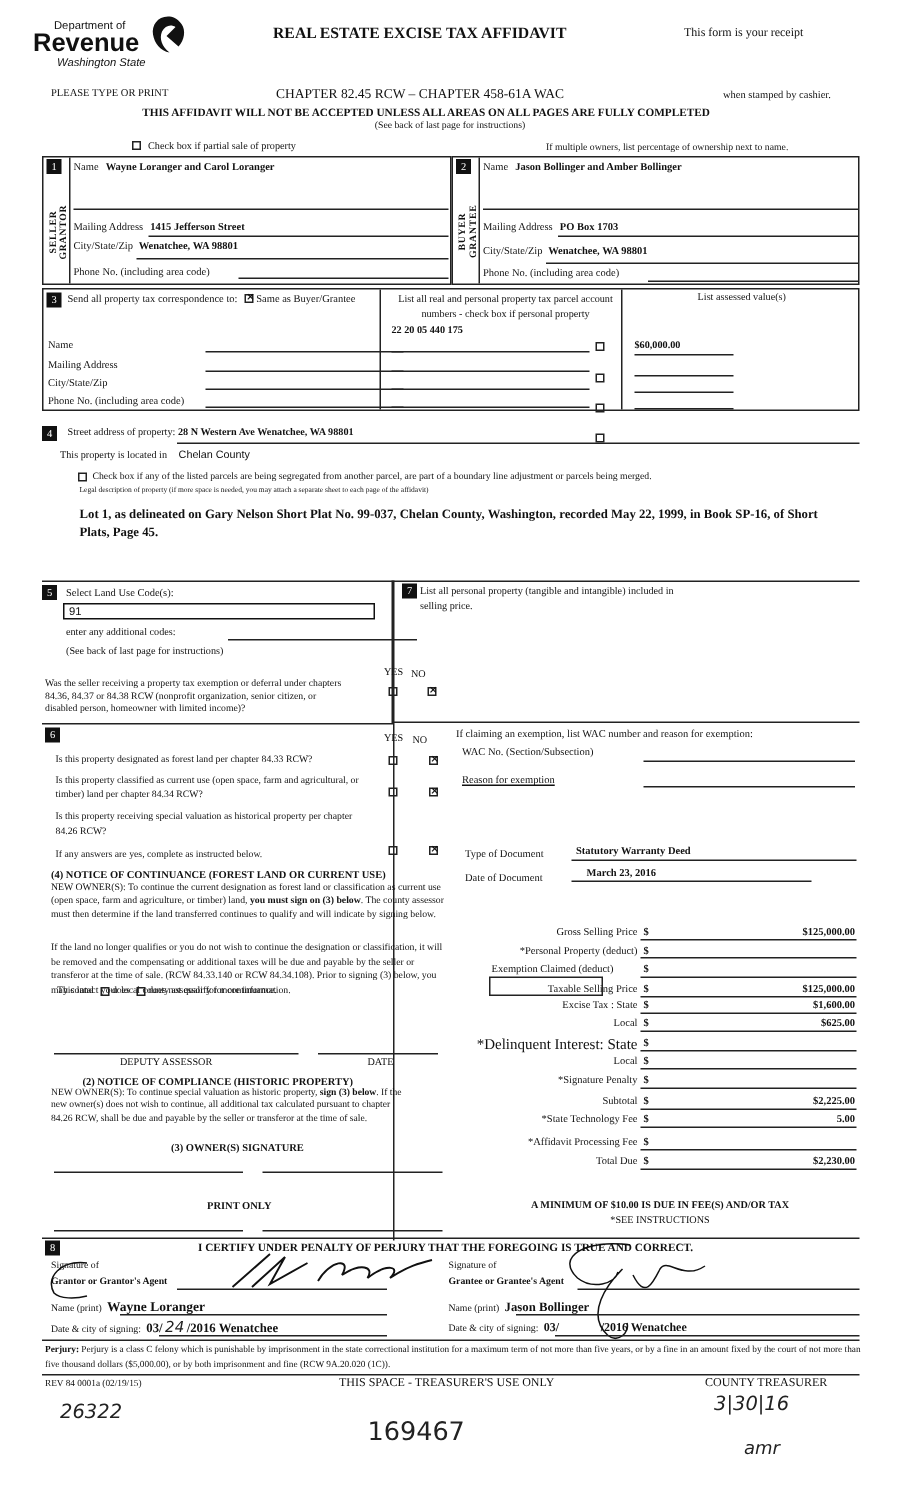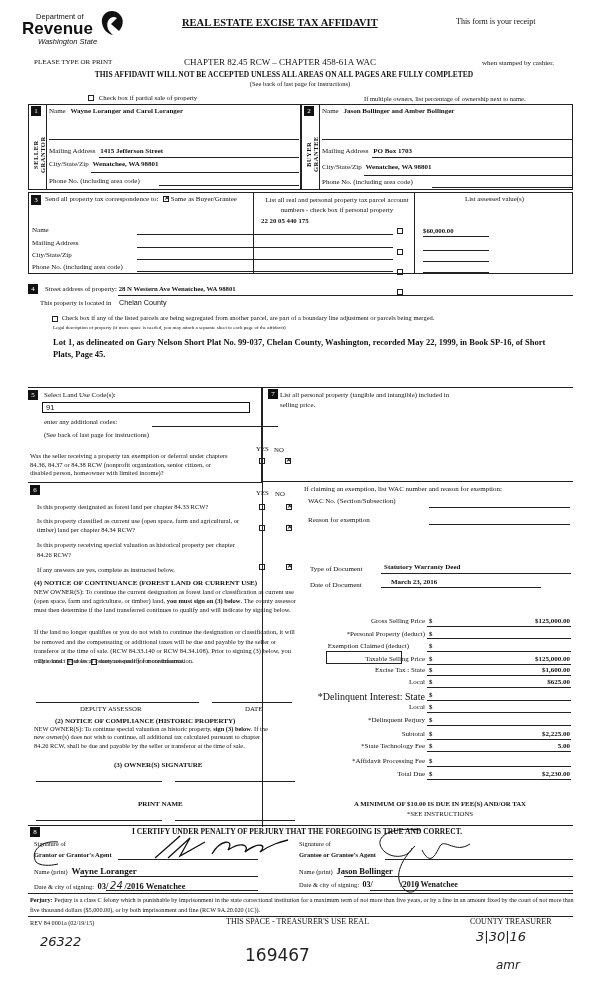--- a/index.html
+++ b/index.html
@@ -24,21 +24,21 @@
 <body>
 
 <div class="abs" style="left:20px;top:8px;width:110px;height:44px;">
   <div class="abs sans" style="left:16px;top:4px;font-size:7.5px;">Department of</div>
   <div class="abs sans b" style="left:2px;top:12px;font-size:17px;line-height:17px;">Revenue</div>
   <div class="abs sans" style="left:18px;top:29px;font-size:7.5px;font-style:italic;">Washington State</div>
   <svg class="abs" style="left:80px;top:2px;" width="24" height="26" viewBox="0 0 24 26">
     <path d="M12 1 C5 1 1 7 2 13 C3 19 7 24 13 25 C8 21 6 16 8 11 C10 7 14 6 17 8 L11 14 L19 21 C23 17 24 10 21 6 C18 2 15 1 12 1 Z" fill="#111"></path>
   </svg>
 </div>
-<div class="abs b" style="left:182px;top:17px;font-size:10.5px;text-decoration:underline;">REAL ESTATE EXCISE TAX AFFIDAVIT</div>
+<div class="abs b" style="left:182px;top:17px;font-size:10.5px;">REAL ESTATE EXCISE TAX AFFIDAVIT</div>
 <div class="abs" style="left:456px;top:17px;font-size:8px;">This form is your receipt</div>
 <div class="abs" style="left:34px;top:58px;font-size:7px;">PLEASE TYPE OR PRINT</div>
 <div class="abs" style="left:184px;top:57px;font-size:9px;">CHAPTER 82.45 RCW – CHAPTER 458-61A WAC</div>
 <div class="abs" style="left:482px;top:59px;font-size:7px;">when stamped by cashier.</div>
 <div class="abs b center" style="left:44px;top:70px;width:480px;font-size:7.5px;">THIS AFFIDAVIT WILL NOT BE ACCEPTED UNLESS ALL AREAS ON ALL PAGES ARE FULLY COMPLETED</div>
 <div class="abs center" style="left:150px;top:80px;width:300px;font-size:6.5px;">(See back of last page for instructions)</div>
 
 <div class="abs" style="left:88px;top:94px;font-size:6.8px;">
   <span class="cb"></span>
   <span style="margin-left:3px;">Check box if partial sale of property</span>
@@ -174,21 +174,21 @@
 
 <div>
   <div class="abs hline" style="left:262px;top:387px;width:311px;"></div>
   <span class="num abs" style="left:268px;top:389px;">7</span>
   <div class="abs" style="left:280px;top:390px;width:180px;font-size:6.8px;line-height:10px;">List all personal property (tangible and intangible) included in selling price.</div>
   <div class="abs hline" style="left:262px;top:481px;width:311px;"></div>
 
   <div class="abs" style="left:304px;top:485px;font-size:7px;">If claiming an exemption, list WAC number and reason for exemption:</div>
   <div class="abs" style="left:308px;top:497px;font-size:7px;">WAC No. (Section/Subsection)</div>
   <div class="abs line" style="left:429px;top:507px;width:141px;"></div>
-  <div class="abs" style="left:308px;top:516px;font-size:7px;">Reason for exemption</div>
+  <div class="abs" style="left:308px;top:516px;font-size:7px;text-decoration:underline;">Reason for exemption</div>
   <div class="abs line" style="left:429px;top:524px;width:141px;"></div>
 
   <div class="abs" style="left:310px;top:565px;font-size:7px;">Type of Document</div>
   <div class="abs b" style="left:384px;top:563px;font-size:7px;">Statutory Warranty Deed</div>
   <div class="abs line" style="left:381px;top:573px;width:190px;"></div>
   <div class="abs" style="left:310px;top:581px;font-size:7px;">Date of Document</div>
   <div class="abs b" style="left:391px;top:578px;font-size:7px;">March 23, 2016</div>
   <div class="abs line" style="left:381px;top:587px;width:160px;"></div>
 
   <div id="fees">
@@ -234,21 +234,21 @@
         <div class="abs b right" style="left: 470px; top: 691px; width: 100px; font-size: 7px;"></div>
         <div class="abs line" style="left: 427px; top: 700px; width: 144px;"></div>
       </div>
       <div>
         <div class="abs right" style="left: 300px; top: 703px; width: 125px; font-size: 7px;">Local</div>
         <div class="abs b" style="left: 429px; top: 703px; font-size: 7px;">$</div>
         <div class="abs b right" style="left: 470px; top: 703px; width: 100px; font-size: 7px;"></div>
         <div class="abs line" style="left: 427px; top: 712px; width: 144px;"></div>
       </div>
       <div>
-        <div class="abs right" style="left: 300px; top: 716px; width: 125px; font-size: 7px;">*Delinquent Perjury</div>
+        <div class="abs right" style="left: 300px; top: 716px; width: 125px; font-size: 7px;">*Signature Penalty</div>
         <div class="abs b" style="left: 429px; top: 716px; font-size: 7px;">$</div>
         <div class="abs b right" style="left: 470px; top: 716px; width: 100px; font-size: 7px;"></div>
         <div class="abs line" style="left: 427px; top: 725px; width: 144px;"></div>
       </div>
       <div>
         <div class="abs right" style="left: 300px; top: 730px; width: 125px; font-size: 7px;">Subtotal</div>
         <div class="abs b" style="left: 429px; top: 730px; font-size: 7px;">$</div>
         <div class="abs b right" style="left: 470px; top: 730px; width: 100px; font-size: 7px;">$2,225.00</div>
         <div class="abs line" style="left: 427px; top: 739px; width: 144px;"></div>
       </div>
@@ -319,21 +319,21 @@
   <div class="abs" style="left:80px;top:705px;font-size:6.8px;">DEPUTY ASSESSOR</div>
   <div class="abs" style="left:245px;top:705px;font-size:6.8px;">DATE</div>
 
   <div class="abs b" style="left:55px;top:717px;font-size:7px;">(2) NOTICE OF COMPLIANCE (HISTORIC PROPERTY)</div>
   <div class="abs" style="left:34px;top:725px;width:240px;font-size:6.4px;line-height:8.4px;">
     <span>NEW OWNER(S): To continue special valuation as historic property, </span><span class="b">sign (3) below</span><span>. If the new owner(s) does not wish to continue, all additional tax calculated pursuant to chapter 84.26 RCW, shall be due and payable by the seller or transferor at the time of sale.</span>
   </div>
   <div class="abs b" style="left:114px;top:761px;font-size:7px;">(3) OWNER(S) SIGNATURE</div>
   <div class="abs line" style="left:36px;top:781px;width:126px;"></div>
   <div class="abs line" style="left:175px;top:781px;width:120px;"></div>
-  <div class="abs b" style="left:138px;top:800px;font-size:7px;">PRINT NAME</div>
+  <div class="abs b" style="left:138px;top:800px;font-size:7px;">PRINT ONLY</div>
   <div class="abs line" style="left:36px;top:820px;width:126px;"></div>
   <div class="abs line" style="left:175px;top:820px;width:120px;"></div>
 </div>
 
 <div>
   <div class="abs hline" style="left:28px;top:825px;width:545px;"></div>
   <span class="num abs" style="left:30px;top:827px;">8</span>
   <div class="abs b" style="left:132px;top:827px;font-size:7.5px;">I CERTIFY UNDER PENALTY OF PERJURY THAT THE FOREGOING IS TRUE AND CORRECT.</div>
 
   <div class="abs" style="left:34px;top:840px;font-size:6.5px;">Signature of</div>
@@ -379,18 +379,18 @@
 
   <div class="abs hline" style="left:28px;top:893px;width:545px;"></div>
   <div class="abs" style="left:30px;top:895px;width:545px;font-size:6.2px;line-height:10px;">
     <span class="b">Perjury:</span>
     <span>Perjury is a class C felony which is punishable by imprisonment in the state correctional institution for a maximum term of not more than five years, or by a fine in an amount fixed by the court of not more than five thousand dollars ($5,000.00), or by both imprisonment and fine (RCW 9A.20.020 (1C)).</span>
   </div>
   <div class="abs hline" style="left:28px;top:916px;width:545px;"></div>
 </div>
 
 <div class="abs" style="left:30px;top:919px;font-size:6.2px;">REV 84 0001a (02/19/15)</div>
-<div class="abs" style="left:226px;top:917px;font-size:8px;">THIS SPACE - TREASURER'S USE REAL</div>
+<div class="abs" style="left:226px;top:917px;font-size:8px;">THIS SPACE - TREASURER'S USE ONLY</div>
 <div class="abs" style="left:470px;top:917px;font-size:8px;">COUNTY TREASURER</div>
 <div class="abs hand" style="left:40px;top:934px;font-size:13px;">26322</div>
 <div class="abs hand" style="left:245px;top:945px;font-size:17px;font-style:normal;">169467</div>
 <div class="abs hand" style="left:476px;top:929px;font-size:13px;">3|30|16</div>
 <div class="abs hand" style="left:496px;top:958px;font-size:12px;">amr</div>
 
 </body></html>

